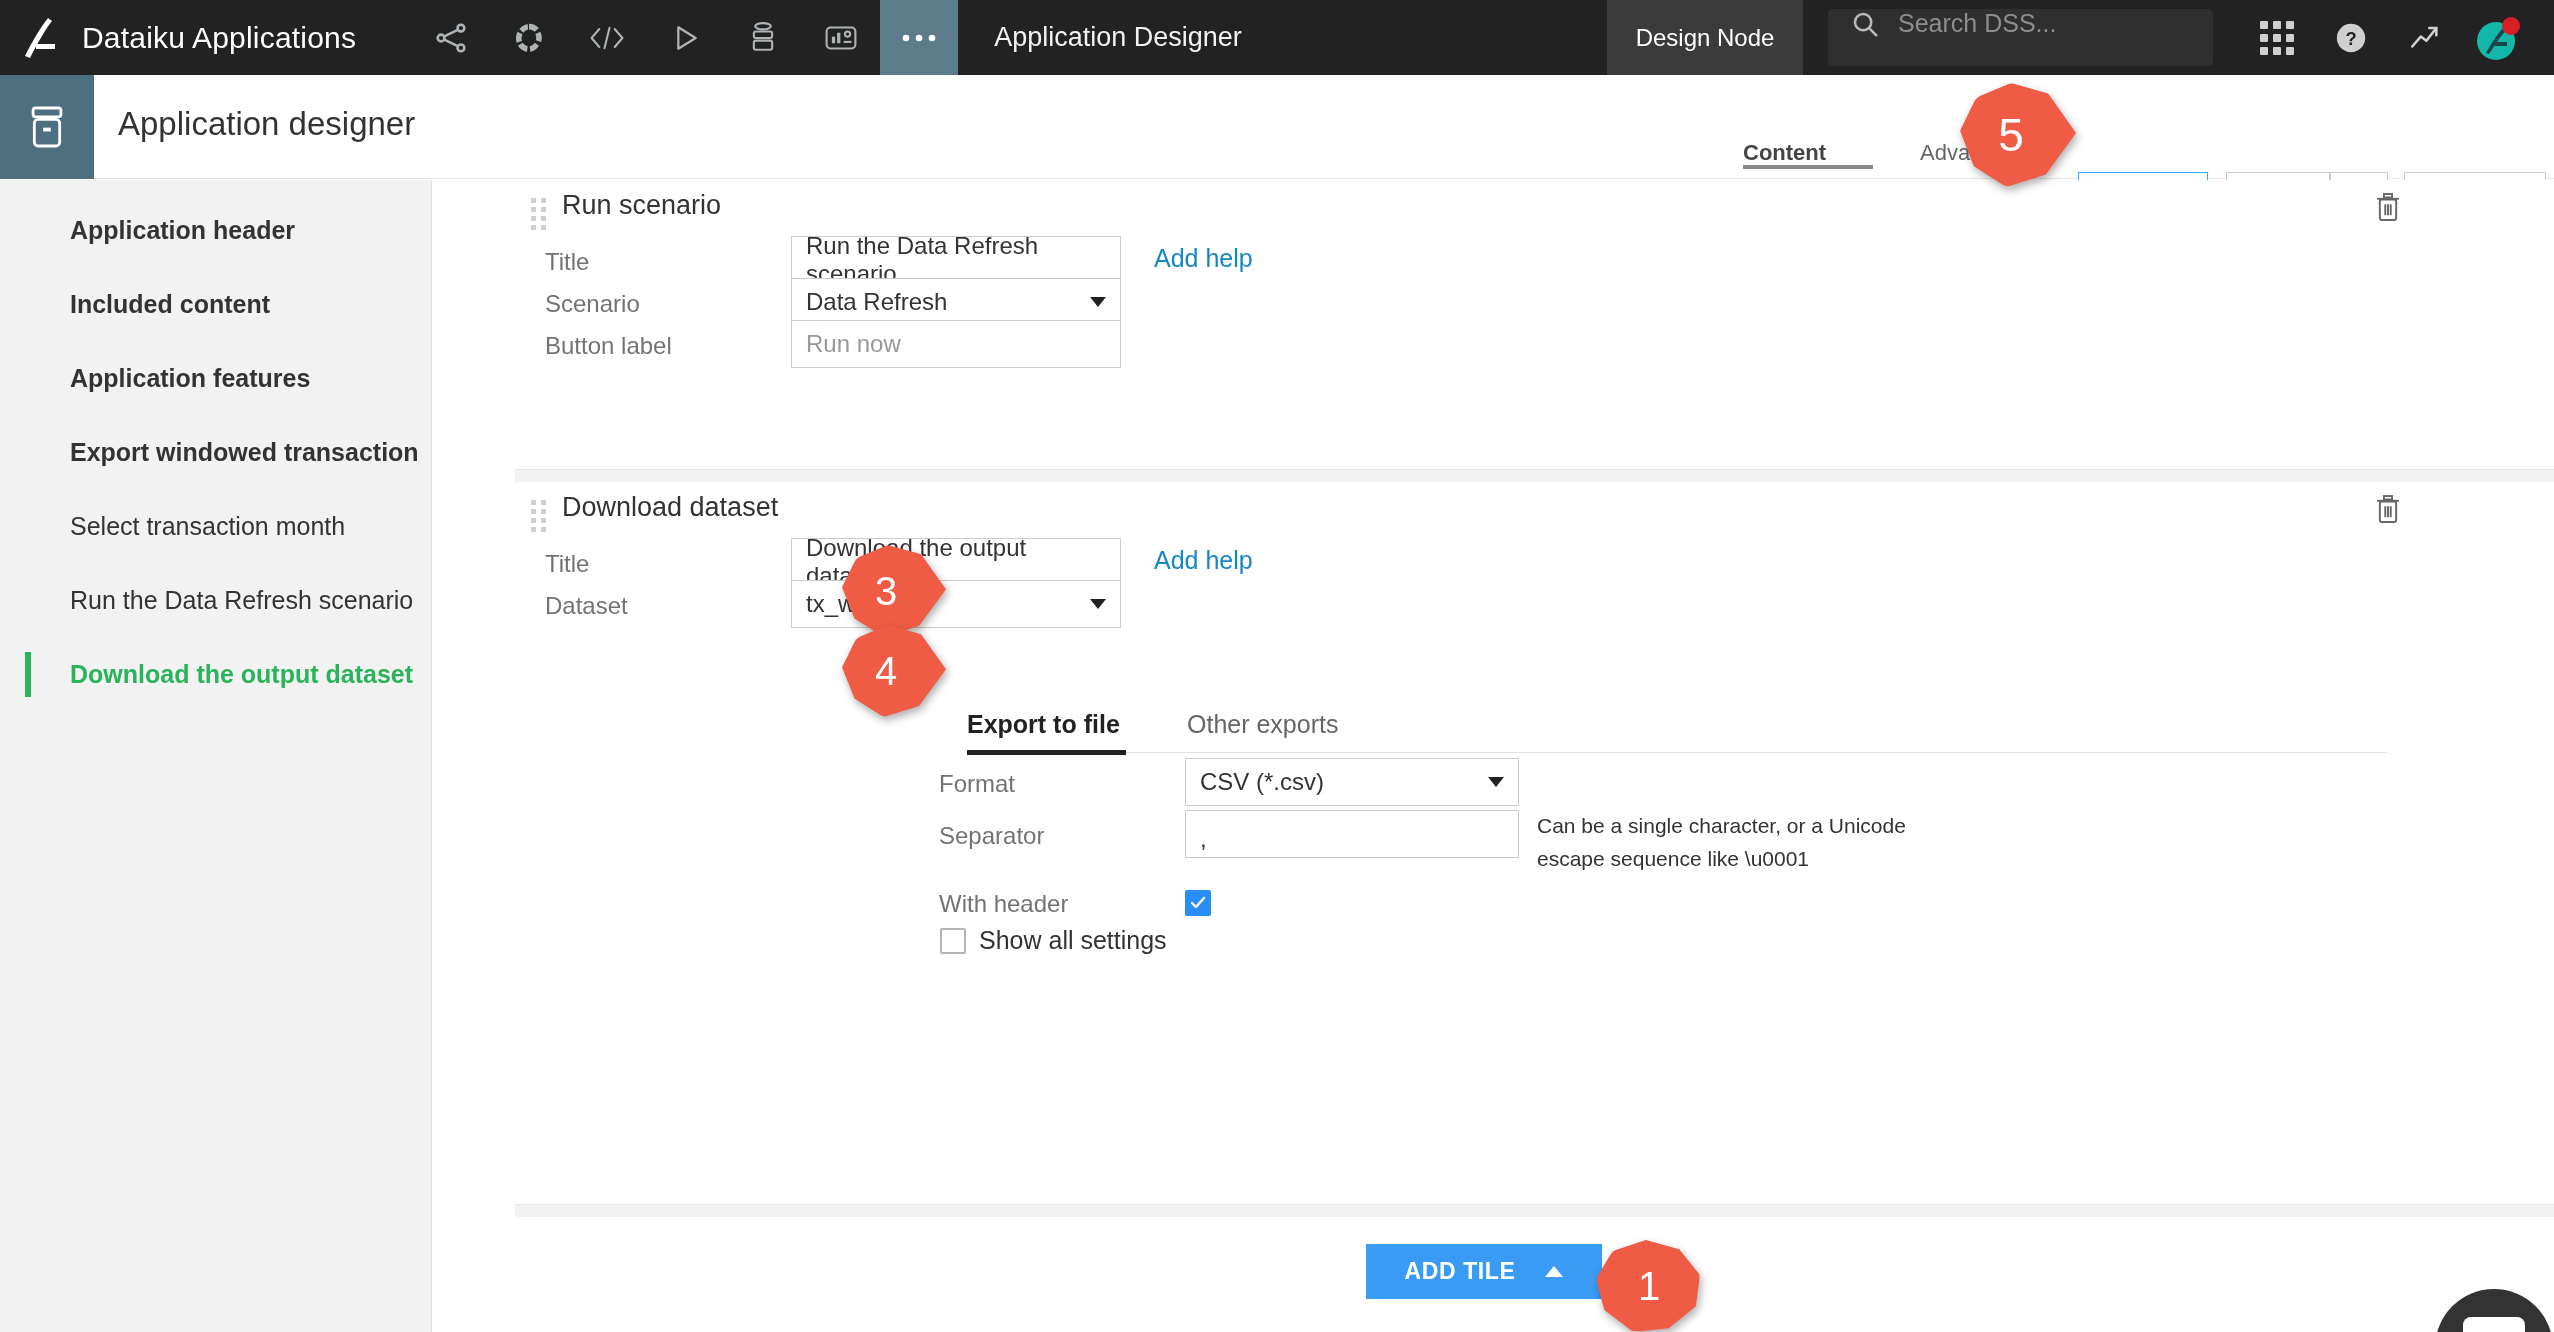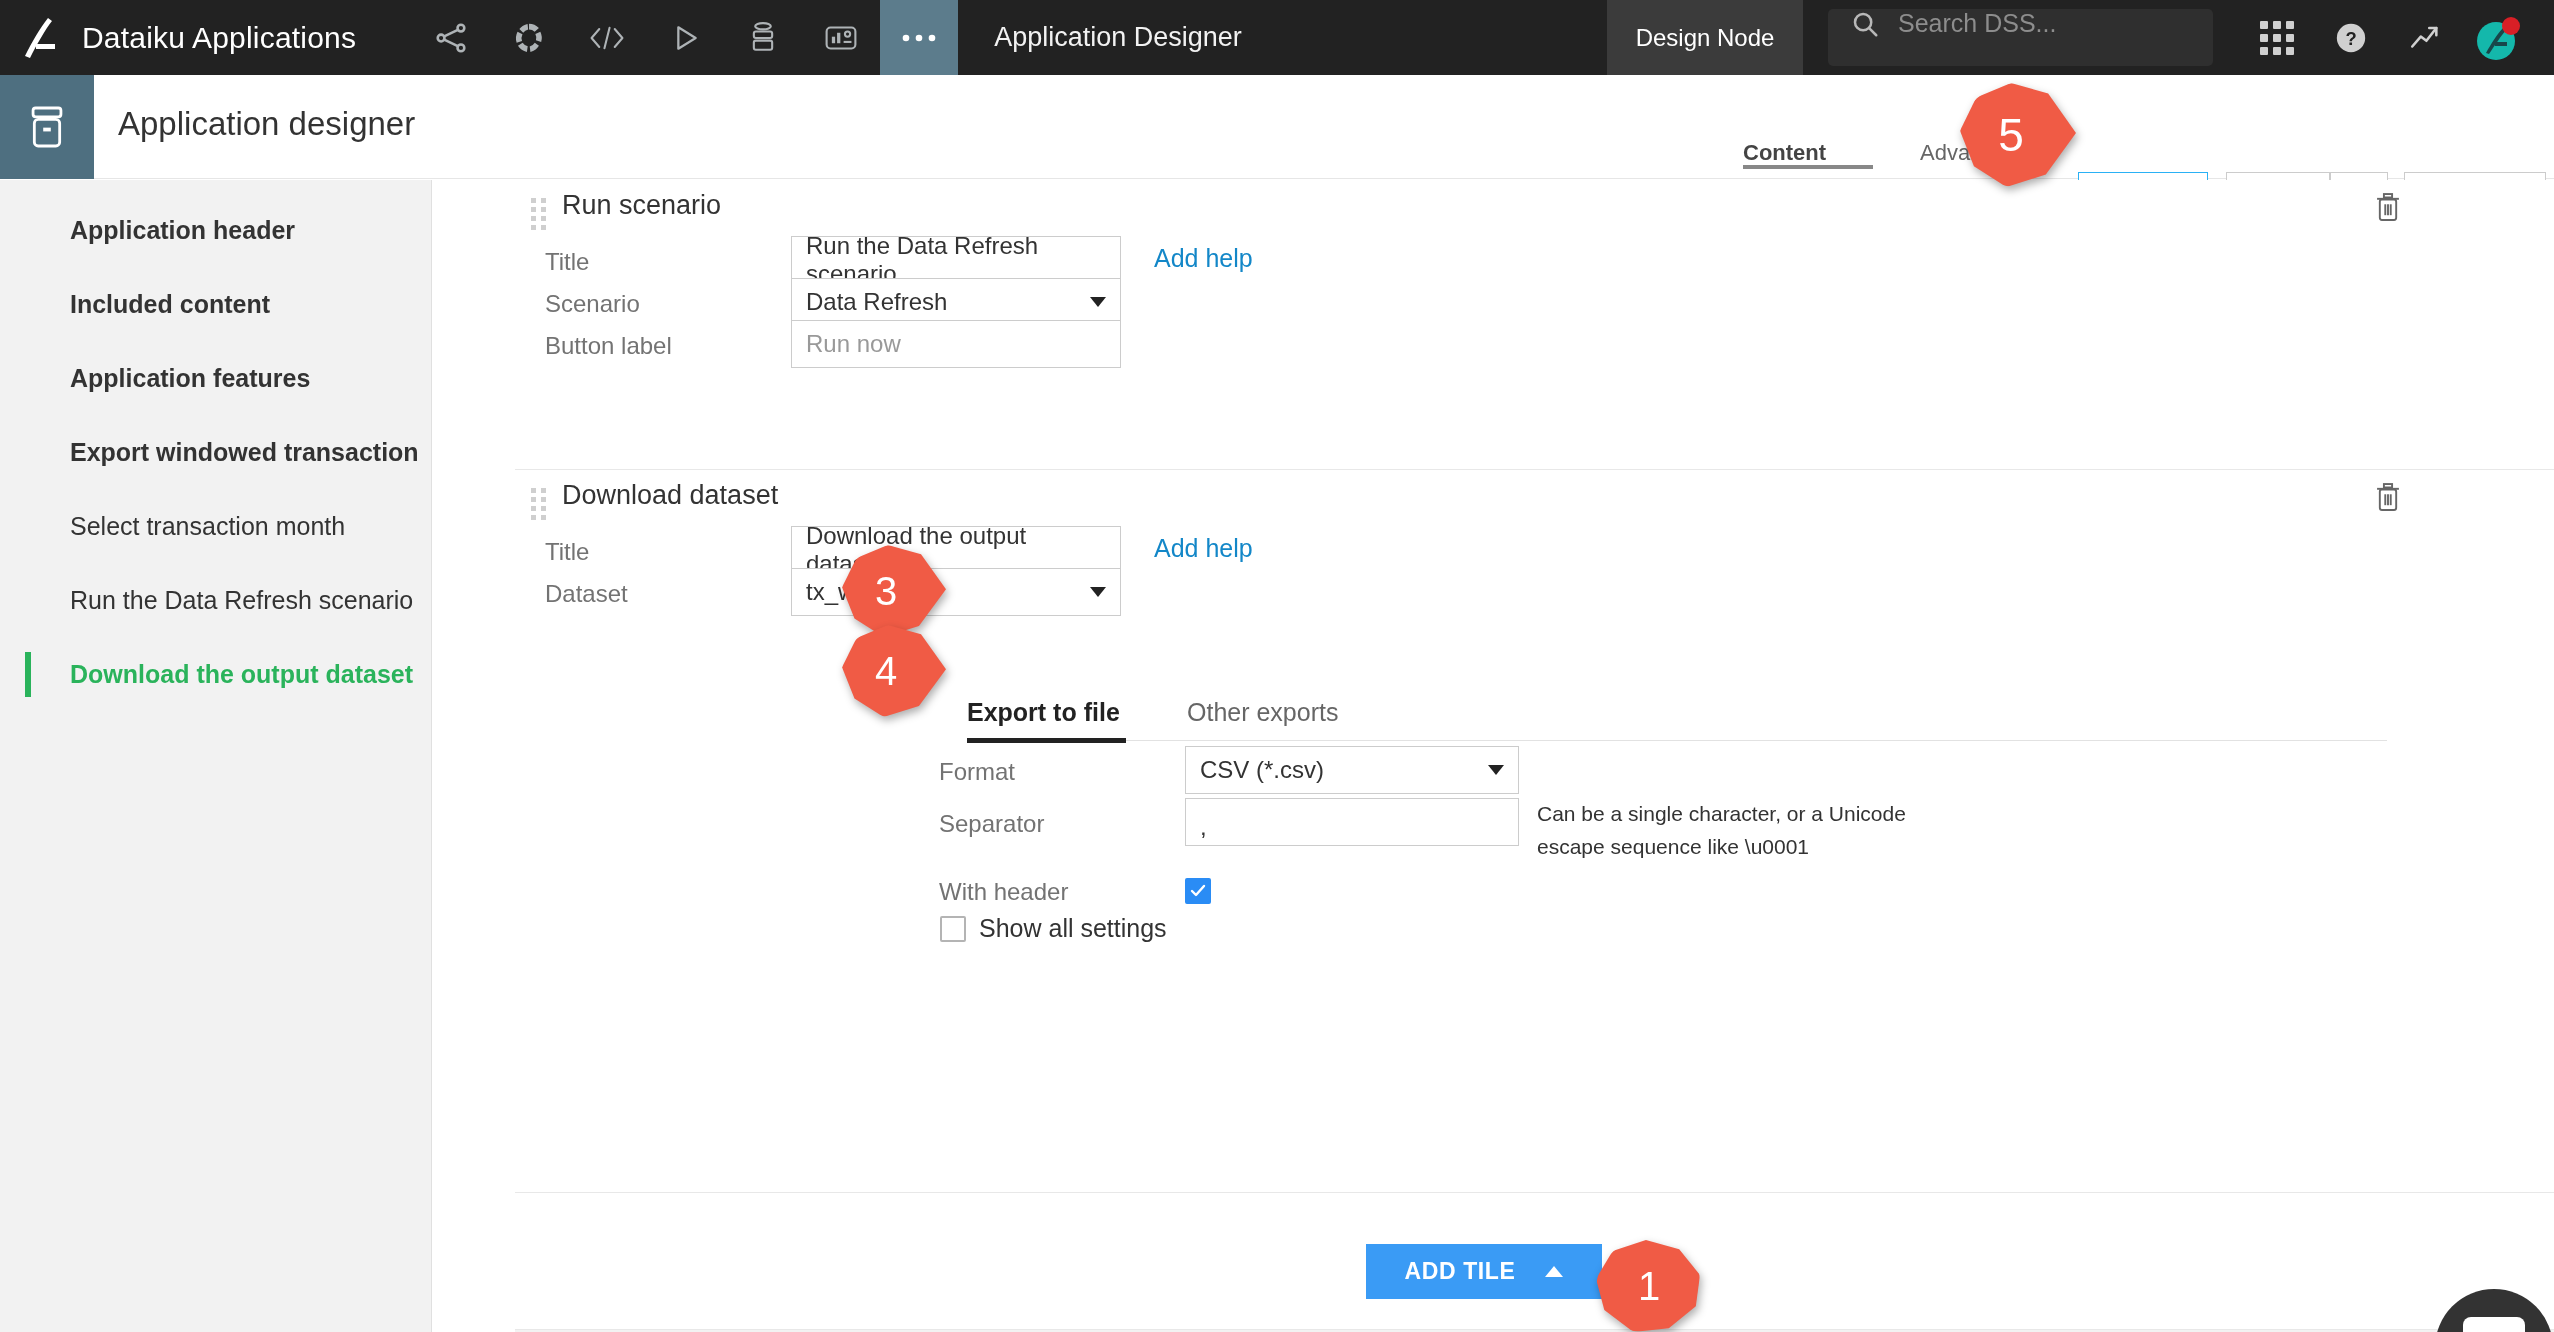--- a/index.html
+++ b/index.html
@@ -97,21 +97,21 @@
     content: ""; position: absolute; left: 25px; top: -2px; width: 6px; height: 48px; background: #2ab35b;
   }
 
   
   #main {
     position: absolute; top: 180px; left: 515px; width: 2039px; height: 1152px;
     background: #f2f2f2; overflow: hidden;
   }
   .tile {
     position: relative; background: #ffffff; border-bottom: 1px solid #e8e8e8;
-    margin: 0 0 0 0;
+    margin: 0 0 12px 0;
   }
   #tile-run { height: 290px; }
   #tile-download { height: 723px; }
   #tile-addrow { height: 137px; background: #ffffff; }
   .tile-inner { position: relative; width: 1945px; height: 100%; background: #fff; }
 
   .grip {
     position: absolute; left: 16px; top: 18px;
     display: grid; grid-template-columns: repeat(2, 5px); grid-template-rows: repeat(4, 5px);
     gap: 4px 5px;

